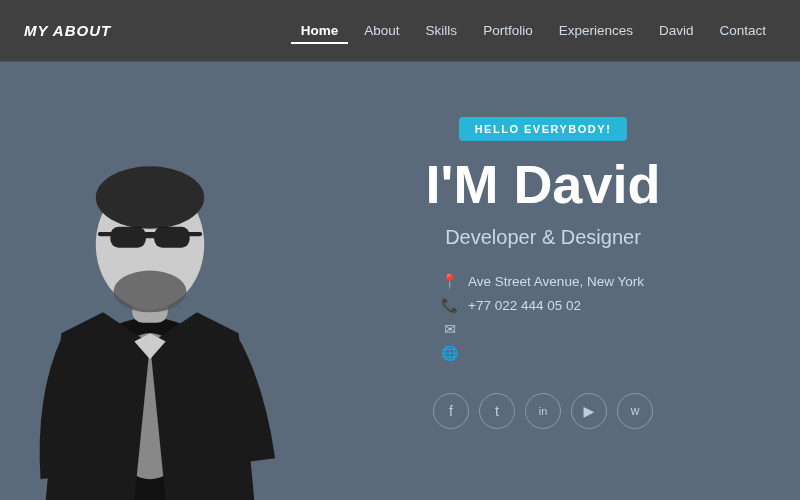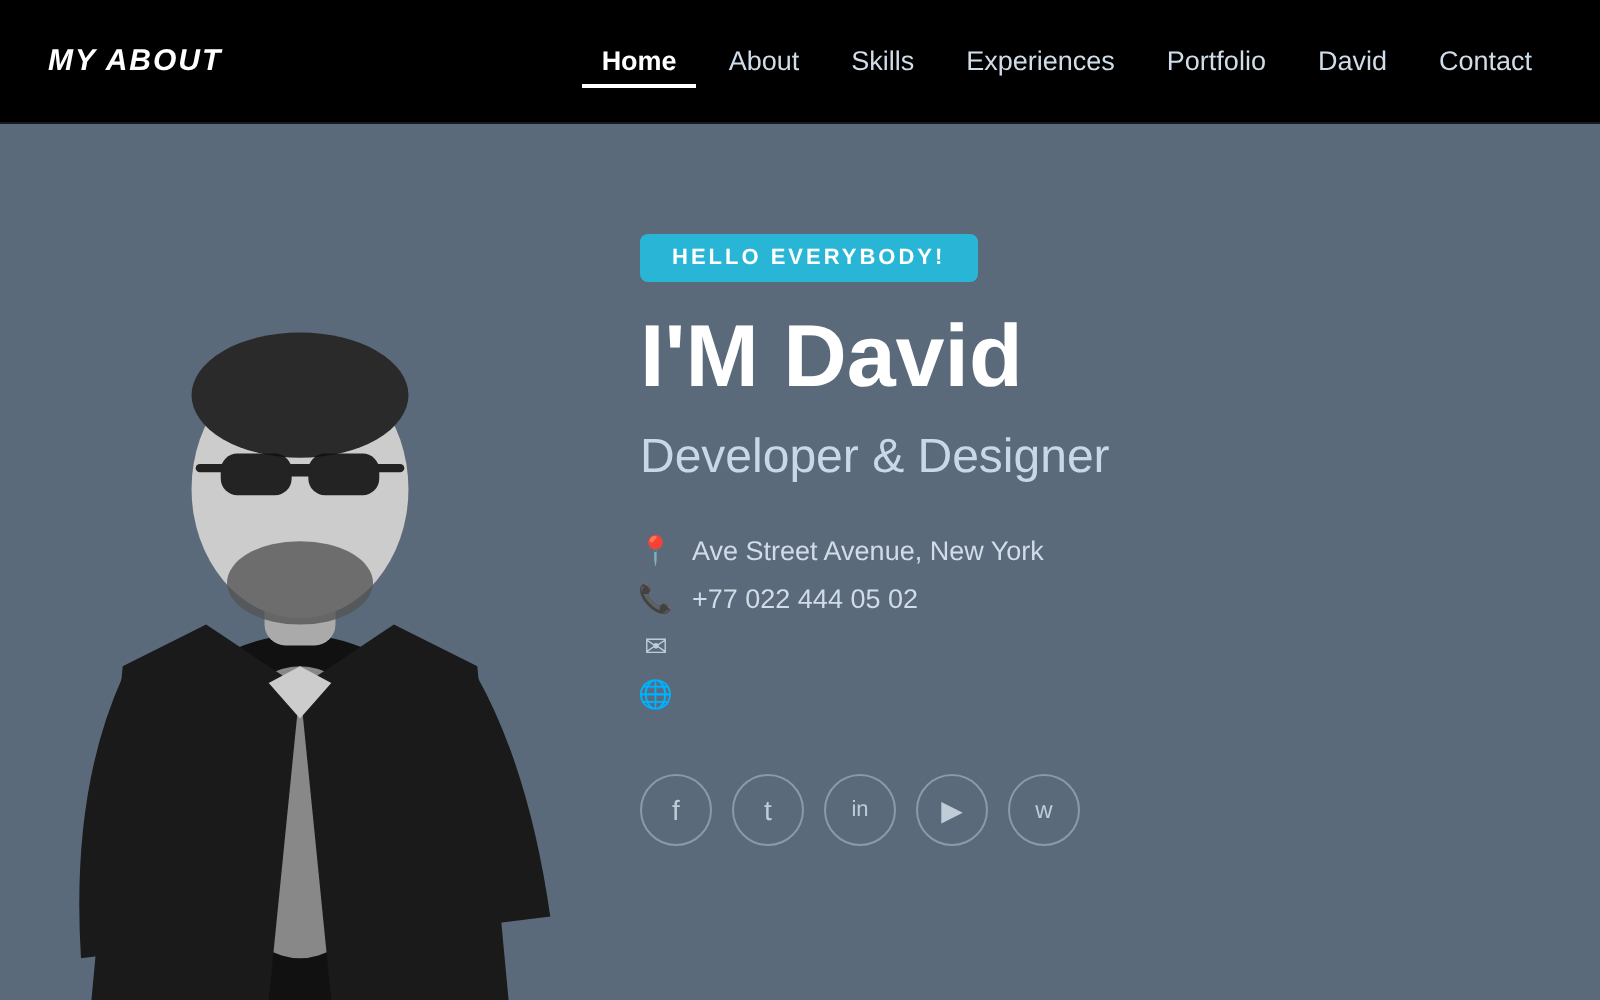--- a/index.html
+++ b/index.html
@@ -12,21 +12,21 @@
       background-color: #5a6a7a;
     }
 
     
     header {
       display: flex;
       align-items: center;
       justify-content: space-between;
       padding: 0 24px;
       height: 62px;
-      background-color: #000000;
+      background-color: #404040;
       border-bottom: 1px solid rgba(255,255,255,0.1);
     }
 
     .logo {
       color: #ffffff;
       font-weight: 800;
       font-size: 15px;
       letter-spacing: 1px;
       font-style: italic;
     }
@@ -80,46 +80,47 @@
       height: 100%;
     }
 
     
     .content-area {
       flex: 1;
       padding: 55px 34px 30px 20px;
       display: flex;
       flex-direction: column;
       gap: 10px;
+      align-items: center;
     }
 
     .hello-badge {
       display: inline-block;
       background-color: #29b6d6;
       color: #ffffff;
       font-size: 11px;
       font-weight: 700;
       letter-spacing: 1.5px;
       padding: 6px 16px;
       border-radius: 4px;
       width: fit-content;
       margin-bottom: 4px;
     }
 
     .main-name {
       color: #ffffff;
-      font-size: 44px;
+      font-size: 54px;
       font-weight: 700;
       line-height: 1.1;
       margin-bottom: 2px;
     }
 
     .main-title {
       color: #c8d8e8;
-      font-size: 24px;
+      font-size: 20px;
       font-weight: 400;
       margin-bottom: 14px;
     }
 
     .info-list {
       display: flex;
       flex-direction: column;
       gap: 8px;
       margin-bottom: 16px;
     }
@@ -167,22 +168,22 @@
   </style>
 </head>
 <body>
 
 <header>
   <div class="logo">MY ABOUT</div>
   <nav>
     <a class="nav-item active">Home</a>
     <a class="nav-item">About</a>
     <a class="nav-item">Skills</a>
+    <a class="nav-item">Portfolio</a>
     <a class="nav-item">Experiences</a>
-    <a class="nav-item">Portfolio</a>
     <a class="nav-item">David</a>
     <a class="nav-item">Contact</a>
   </nav>
 </header>
 
 <div class="main">
 
   <div class="person-area">
     <svg class="person-svg" viewBox="0 0 240 420" xmlns="http://www.w3.org/2000/svg">
       <defs>

